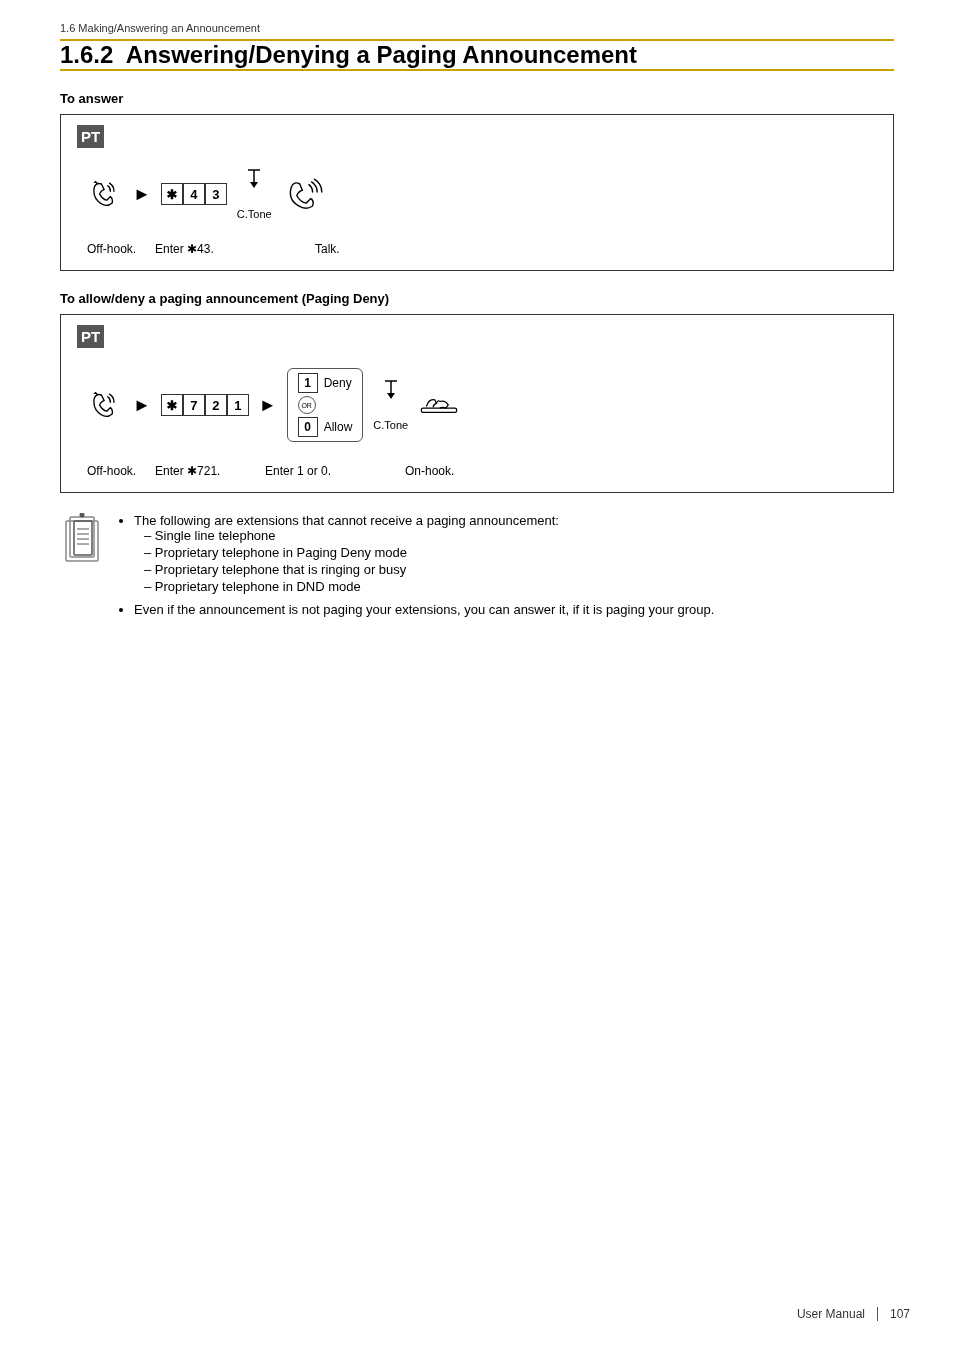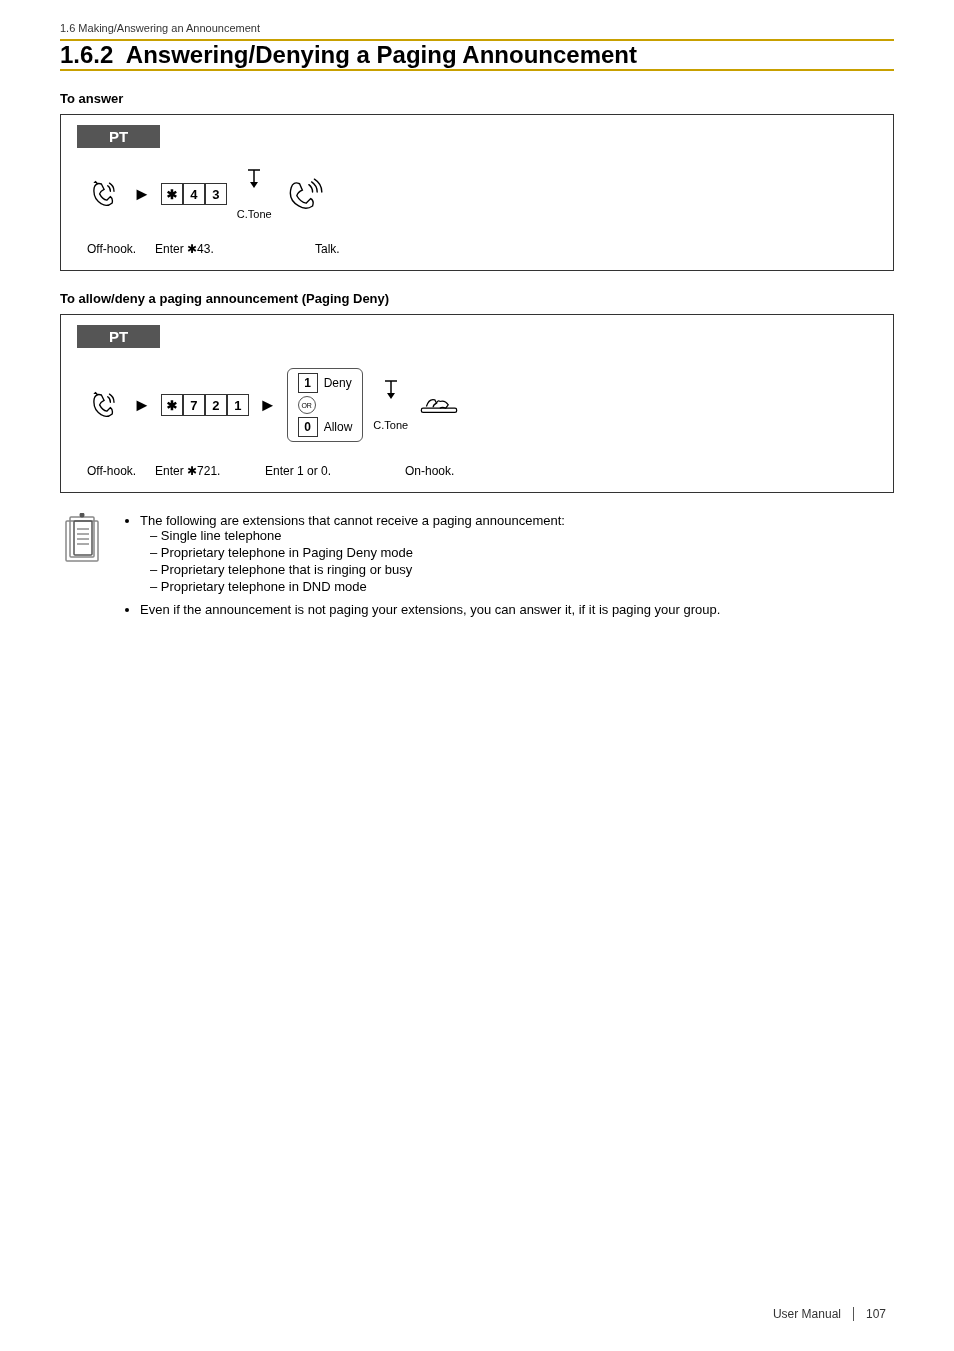--- a/index.html
+++ b/index.html
@@ -50,21 +50,21 @@
       margin-bottom: 20px;
       position: relative;
     }
 
     .pt-label-box {
       display: inline-block;
       background: #555;
       color: #fff;
       font-weight: bold;
       font-size: 15px;
-      padding: 3px 32px;
+      padding: 3px 4px;
       margin-bottom: 14px;
     }
 
     .diagram-row {
       display: flex;
       align-items: center;
       gap: 10px;
       padding: 6px 10px;
     }
 
@@ -131,21 +131,21 @@
       border: 1.5px solid #555;
       border-radius: 50%;
       font-size: 9px;
       background: #fff;
       margin: 0 auto;
     }
 
     
     .note-section {
       display: flex;
-      gap: 20px;
+      gap: 14px;
       margin-top: 10px;
       align-items: flex-start;
     }
 
     .note-icon {
       width: 44px;
       flex-shrink: 0;
     }
 
     .note-content {
@@ -174,21 +174,21 @@
 
     .note-content .sub-list li {
       font-size: 13px;
       margin-bottom: 2px;
     }
 
     
     .page-footer {
       position: absolute;
       bottom: 30px;
-      right: 68px;
+      right: 44px;
       font-size: 12px;
       color: #333;
       display: flex;
       align-items: center;
       gap: 8px;
     }
 
     .footer-divider {
       display: inline-block;
       width: 1px;

